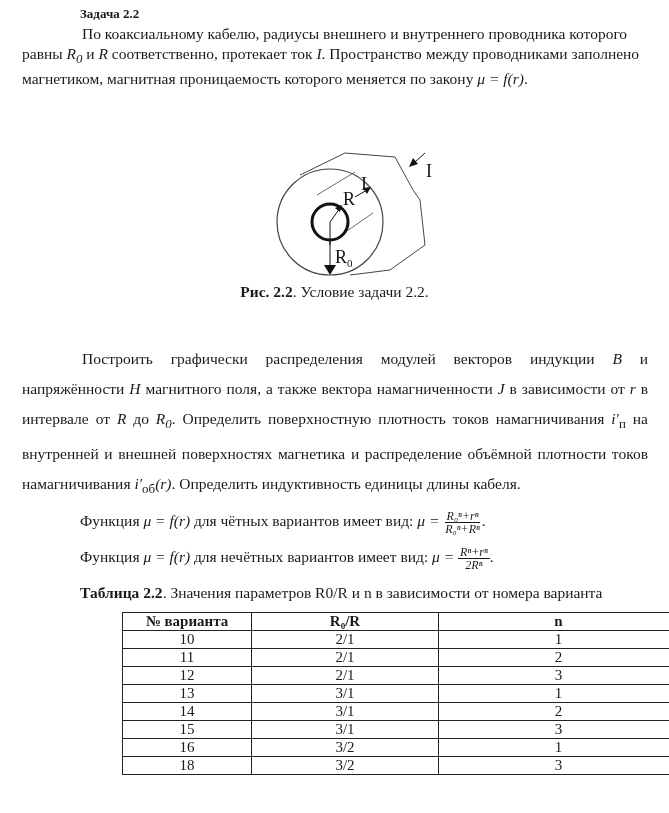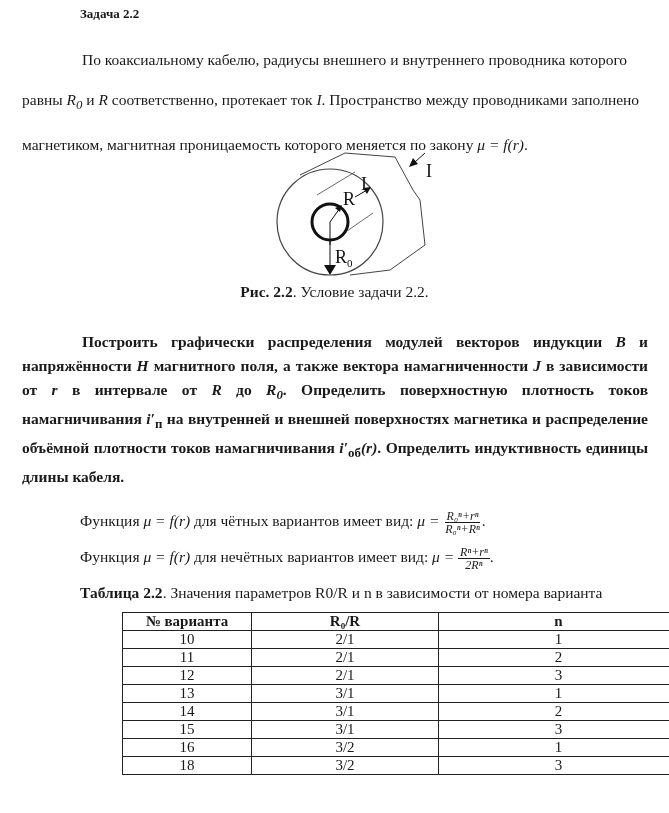--- a/index.html
+++ b/index.html
@@ -1,26 +1,26 @@
 <!DOCTYPE html>
 <html><head>
 <meta charset="utf-8">
 <style>
   html, body { margin: 0; padding: 0; background: #ffffff; }
   body { width: 669px; height: 813px; position: relative; overflow: hidden;
          font-family: "Liberation Serif", "DejaVu Serif", serif; color: #1a1a1a; font-size: 15.5px; }
   .abs { position: absolute; }
   .title { left: 80px; top: 6px; font-weight: bold; font-size: 13px; }
-  .p1 { left: 22px; top: 40px; width: 630px; line-height: 40px; }
+  .p1 { left: 22px; top: 24px; width: 630px; line-height: 20px; }
   .p1 .indent { display: inline-block; width: 60px; }
   .it { font-style: italic; }
   .fig { left: 275px; top: 145px; }
   .caption { left: 0; width: 669px; top: 283px; text-align: center; }
   .caption b { font-weight: bold; }
-  .p2 { left: 22px; top: 330px; width: 626px; line-height: 24px; text-align: justify; font-weight: bold; }
+  .p2 { left: 22px; top: 344px; width: 626px; line-height: 30px; text-align: justify; }
   .p2 .indent { display: inline-block; width: 60px; }
   .fn { left: 80px; font-size: 15.5px; white-space: nowrap; }
   .fn1 { top: 510px; }
   .fn2 { top: 546px; }
   .frac { display: inline-flex; flex-direction: column; align-items: center; vertical-align: middle;
           font-size: 12px; font-style: italic; line-height: 12px; }
   .frac .num { border-bottom: 1px solid #1a1a1a; padding: 0 2px; }
   .frac .den { padding: 0 2px; }
   .mu { font-style: italic; }
   .tcap { left: 80px; top: 584px; white-space: nowrap; }

